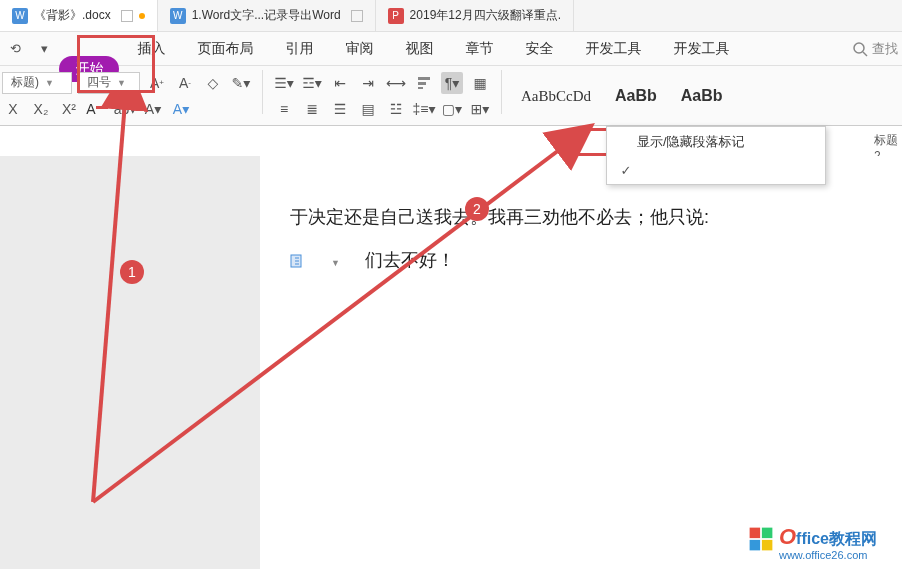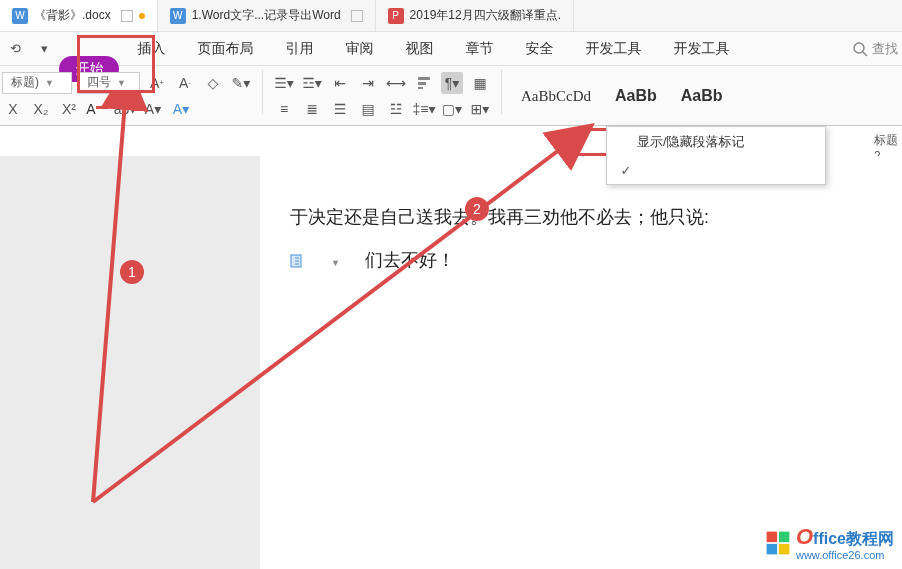--- a/index.html
+++ b/index.html
@@ -43,21 +43,21 @@
     .doc-area { position: absolute; top: 156px; bottom: 0; left: 0; right: 0; display: flex; }
     .gray-gutter { width: 260px; background: #ebebeb; }
     .page { flex: 1; background: #fff; padding: 40px 30px 10px 30px; font-size: 18px; color: #222; line-height: 2.4; }
     .para-marker { display: inline-block; width: 16px; height: 16px; vertical-align: middle; margin-right: 20px; }
     
     .arrow-svg { position: absolute; top: 92px; left: 63px; width: 560px; height: 420px; pointer-events: none; z-index: 20; }
     .badge { position: absolute; width: 24px; height: 24px; border-radius: 50%; background: #d94a4a; color: #fff; font-size: 14px; display: flex; align-items: center; justify-content: center; z-index: 21; }
     .badge1 { top: 260px; left: 120px; }
     .badge2 { top: 197px; left: 465px; }
     
-    .watermark { position: absolute; bottom: 8px; right: 8px; display: flex; align-items: center; gap: 4px; font-size: 16px; z-index: 30; }
+    .watermark { position: absolute; bottom: 8px; right: 25px; display: flex; gap: 4px; font-size: 16px; z-index: 30; }
     .wm-icon { width: 28px; height: 28px; }
     .wm-text { display: flex; flex-direction: column; line-height: 1.1; }
     .wm-title { font-weight: bold; }
     .wm-title .o1 { color: #e74c3c; font-style: italic; font-size: 22px; }
     .wm-title .rest { color: #2c7bc4; }
     .wm-url { font-size: 11px; color: #2c7bc4; }
     .chev { font-size: 9px; color: #888; }
     .style-caption { position: absolute; top: 132px; left: 852px; font-size: 12px; color: #555; margin-left: 22px; }
   </style>
 </head>

